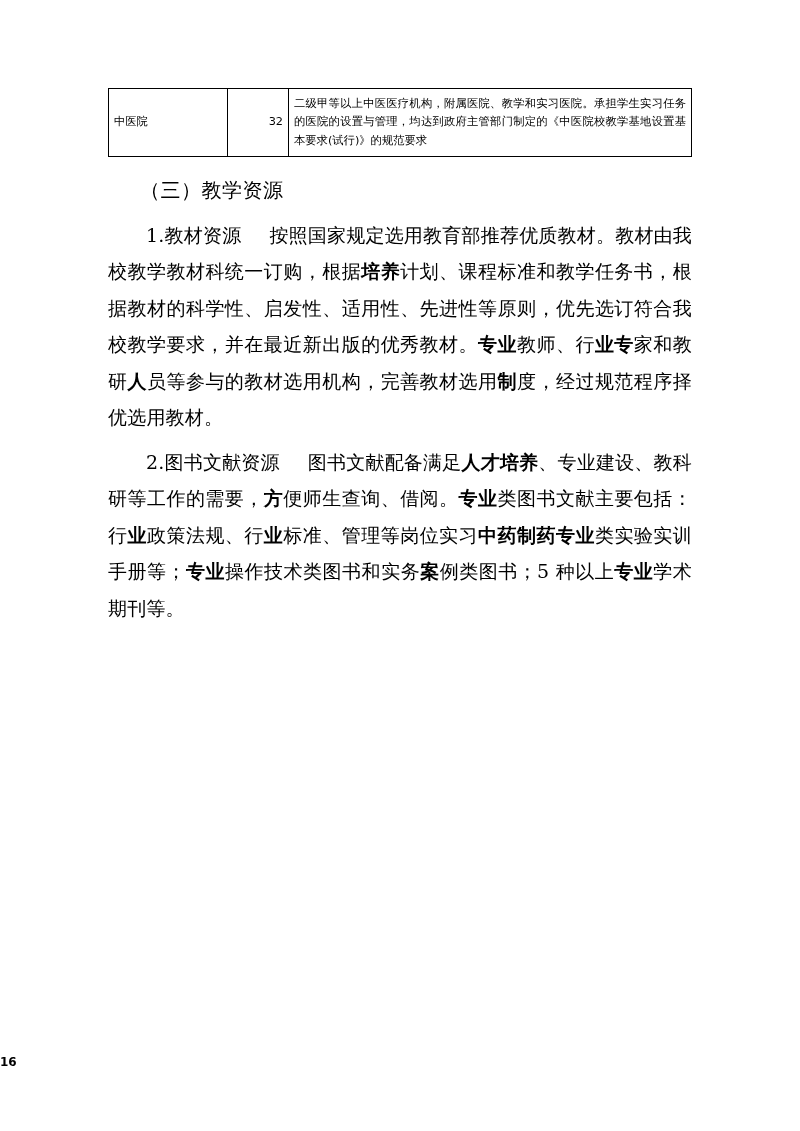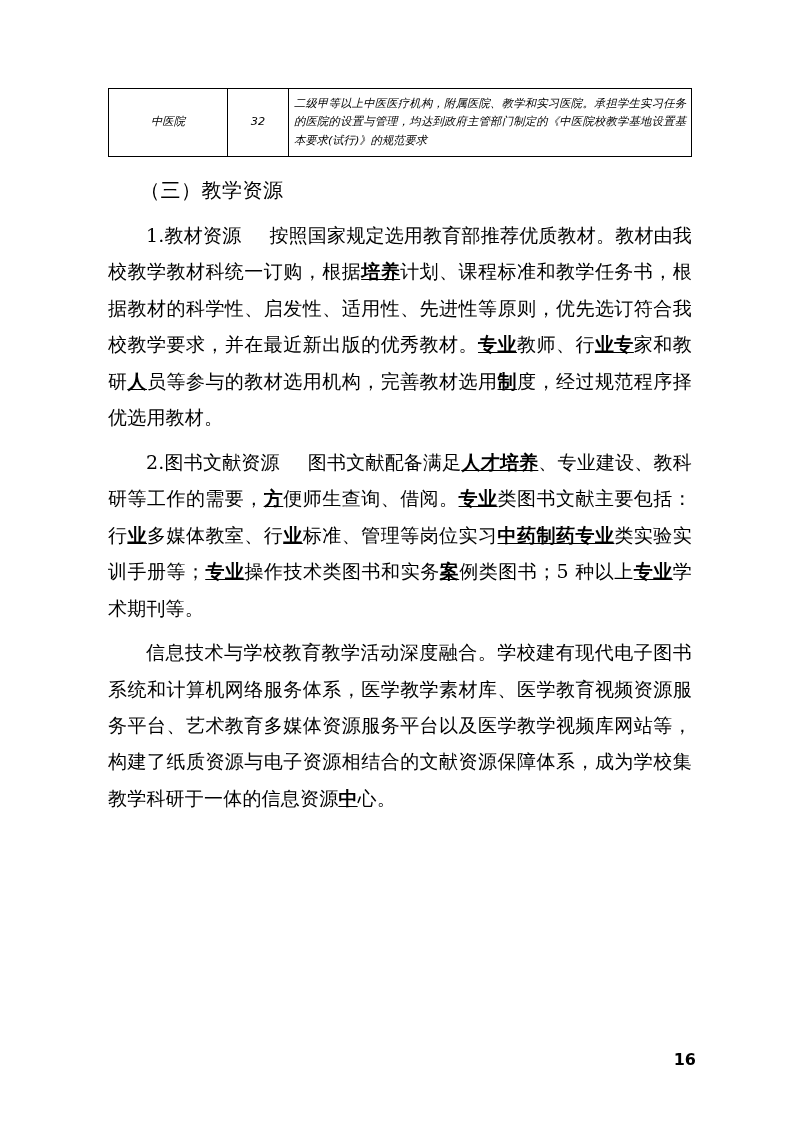--- a/index.html
+++ b/index.html
@@ -29,29 +29,28 @@
     table-layout: fixed;
     margin: 0 0 6px 0;
   }
   table.info-table td {
     border: 1px solid #000000;
     padding: 6px 5px;
     vertical-align: middle;
     font-size: 11.3px;
     line-height: 1.62;
     font-family: "DejaVu Sans", "Liberation Sans", sans-serif;
-    font-style: italic;
   }
   td.col-name {
     width: 108px;
-    text-align: center;
+    text-align: left;
   }
   td.col-num {
     width: 50px;
-    text-align: center;
+    text-align: right;
   }
   td.col-desc {
     text-align: justify;
     text-justify: inter-ideograph;
   }
   
   h2.section-heading {
     font-size: 20px;
     font-weight: normal;
     font-family: Liberation Sans, sans-serif;
@@ -64,33 +63,32 @@
     font-size: 19px;
     line-height: 1.92;
     margin: 0 0 8px 0;
     text-indent: 38px;
     text-align: justify;
     text-justify: inter-ideograph;
     letter-spacing: 0.2px;
   }
   p.body-para b {
     font-weight: bold;
-    text-decoration: underline;
   }
   .gap-wide {
     display: inline-block;
     width: 28px;
   }
   .page-number {
     position: absolute;
     bottom: 62px;
     left: 0;
     width: 696px;
-    text-align: right;
-    font-size: 16px;
+    text-align: left;
+    font-size: 12px;
     font-family: "DejaVu Sans", "Liberation Sans", sans-serif;
     font-weight: bold;
   }
 </style>
 </head>
 <body>
 
 <div class="page">
 
   <table class="info-table">
@@ -99,17 +97,16 @@
         <td class="col-name">中医院</td>
         <td class="col-num">32</td>
         <td class="col-desc">二级甲等以上中医医疗机构，附属医院、教学和实习医院。承担学生实习任务的医院的设置与管理，均达到政府主管部门制定的《中医院校教学基地设置基本要求(试行)》的规范要求</td>
       </tr>
     </tbody>
   </table>
 
   <h2 class="section-heading">（三）教学资源</h2>
 
   <p class="body-para"><span>1.教材资源</span><span class="gap-wide"></span><span>按照国家规定选用教育部推荐优质教材。教材由我校教学教材科统一订购，根据</span><b>培养</b><span>计划、课程标准和教学任务书，根据教材的科学性、启发性、适用性、先进性等原则，优先选订符合我校教学要求，并在最近新出版的优秀教材。</span><b>专业</b><span>教师、行</span><b>业专</b><span>家和教研</span><b>人</b><span>员等参与的教材选用机构，完善教材选用</span><b>制</b><span>度，经过规范程序择优选用教材。</span></p>
-  <p class="body-para"><span>2.图书文献资源</span><span class="gap-wide"></span><span>图书文献配备满足</span><b>人才培养</b><span>、专业建设、教科研等工作的需要，</span><b>方</b><span>便师生查询、借阅。</span><b>专业</b><span>类图书文献主要包括：行</span><b>业</b><span>多媒体教室、行</span><b>业</b><span>标准、管理等岗位实习</span><b>中药制药专业</b><span>类实验实训手册等；</span><b>专业</b><span>操作技术类图书和实务</span><b>案</b><span>例类图书；5 种以上</span><b>专业</b><span>学术期刊等。</span></p>
-  <p class="body-para"><span>信息技术与学校教育教学活动深度融合。学校建有现代电子图书系统和计算机网络服务体系，医学教学素材库、医学教育视频资源服务平台、艺术教育多媒体资源服务平台以及医学教学视频库网站等，构建了纸质资源与电子资源相结合的文献资源保障体系，成为学校集教学科研于一体的信息资源</span><b>中</b><span>心。</span></p>
+  <p class="body-para"><span>2.图书文献资源</span><span class="gap-wide"></span><span>图书文献配备满足</span><b>人才培养</b><span>、专业建设、教科研等工作的需要，</span><b>方</b><span>便师生查询、借阅。</span><b>专业</b><span>类图书文献主要包括：行</span><b>业</b><span>政策法规、行</span><b>业</b><span>标准、管理等岗位实习</span><b>中药制药专业</b><span>类实验实训手册等；</span><b>专业</b><span>操作技术类图书和实务</span><b>案</b><span>例类图书；5 种以上</span><b>专业</b><span>学术期刊等。</span></p>
 
   <div class="page-number">16</div>
 </div>
 
 </body></html>

